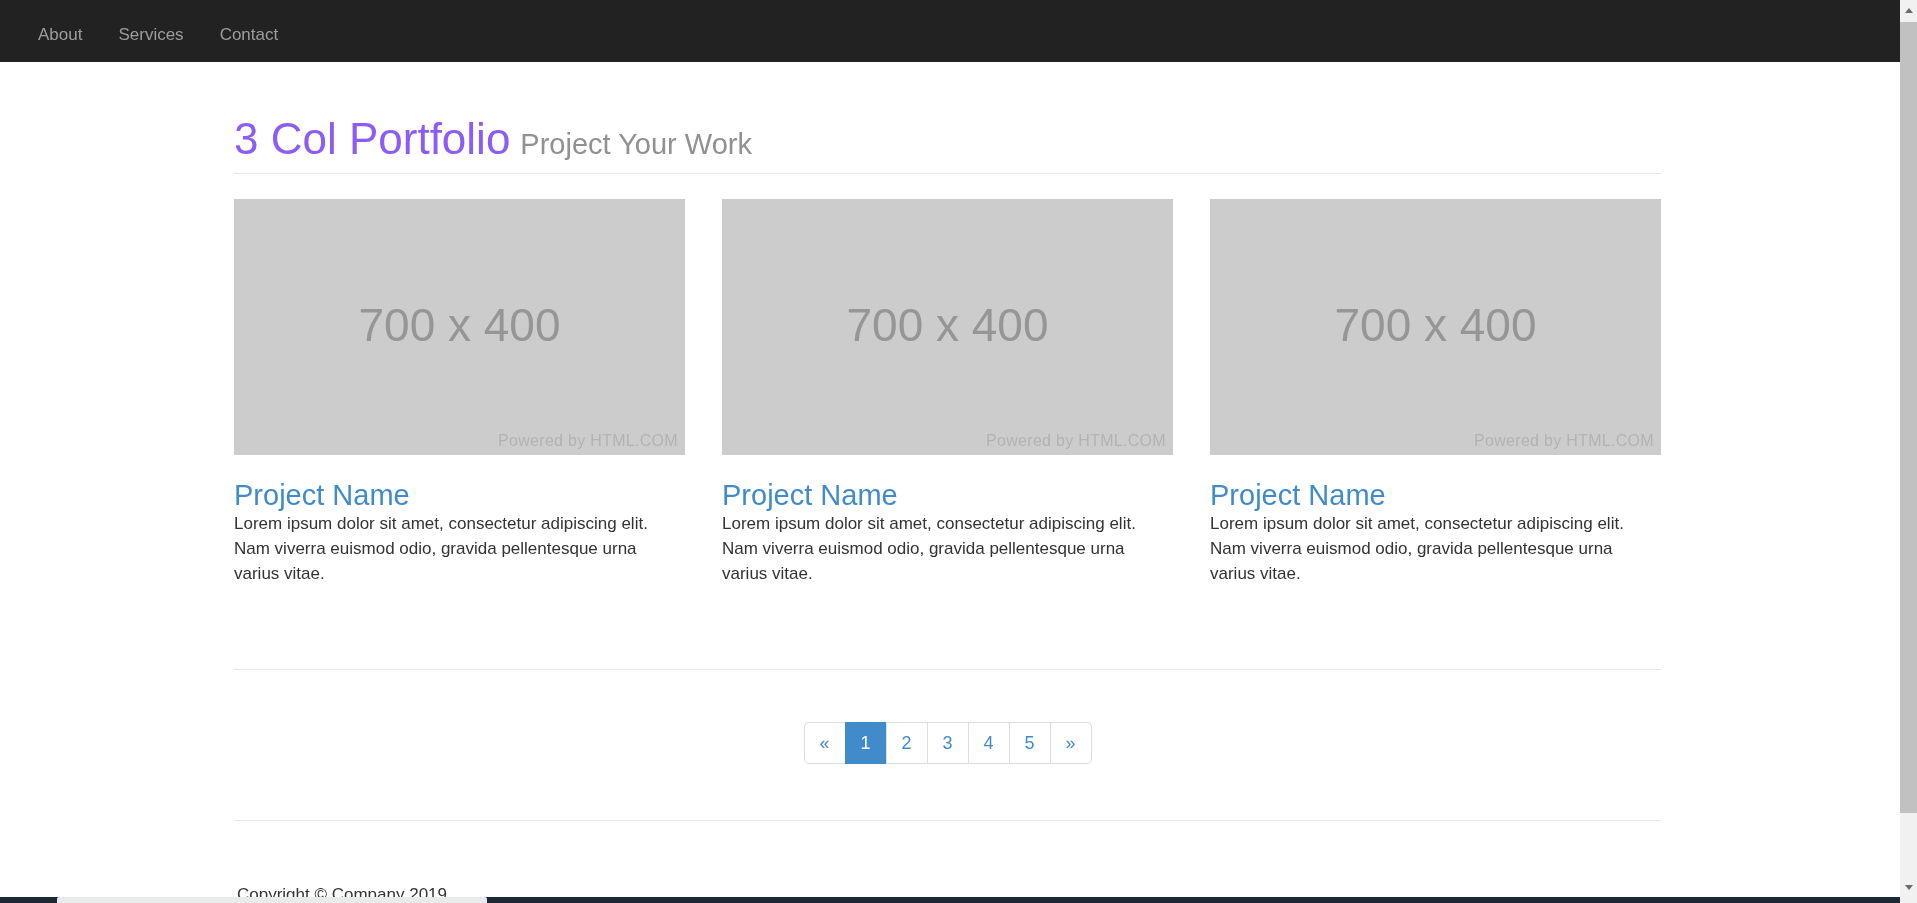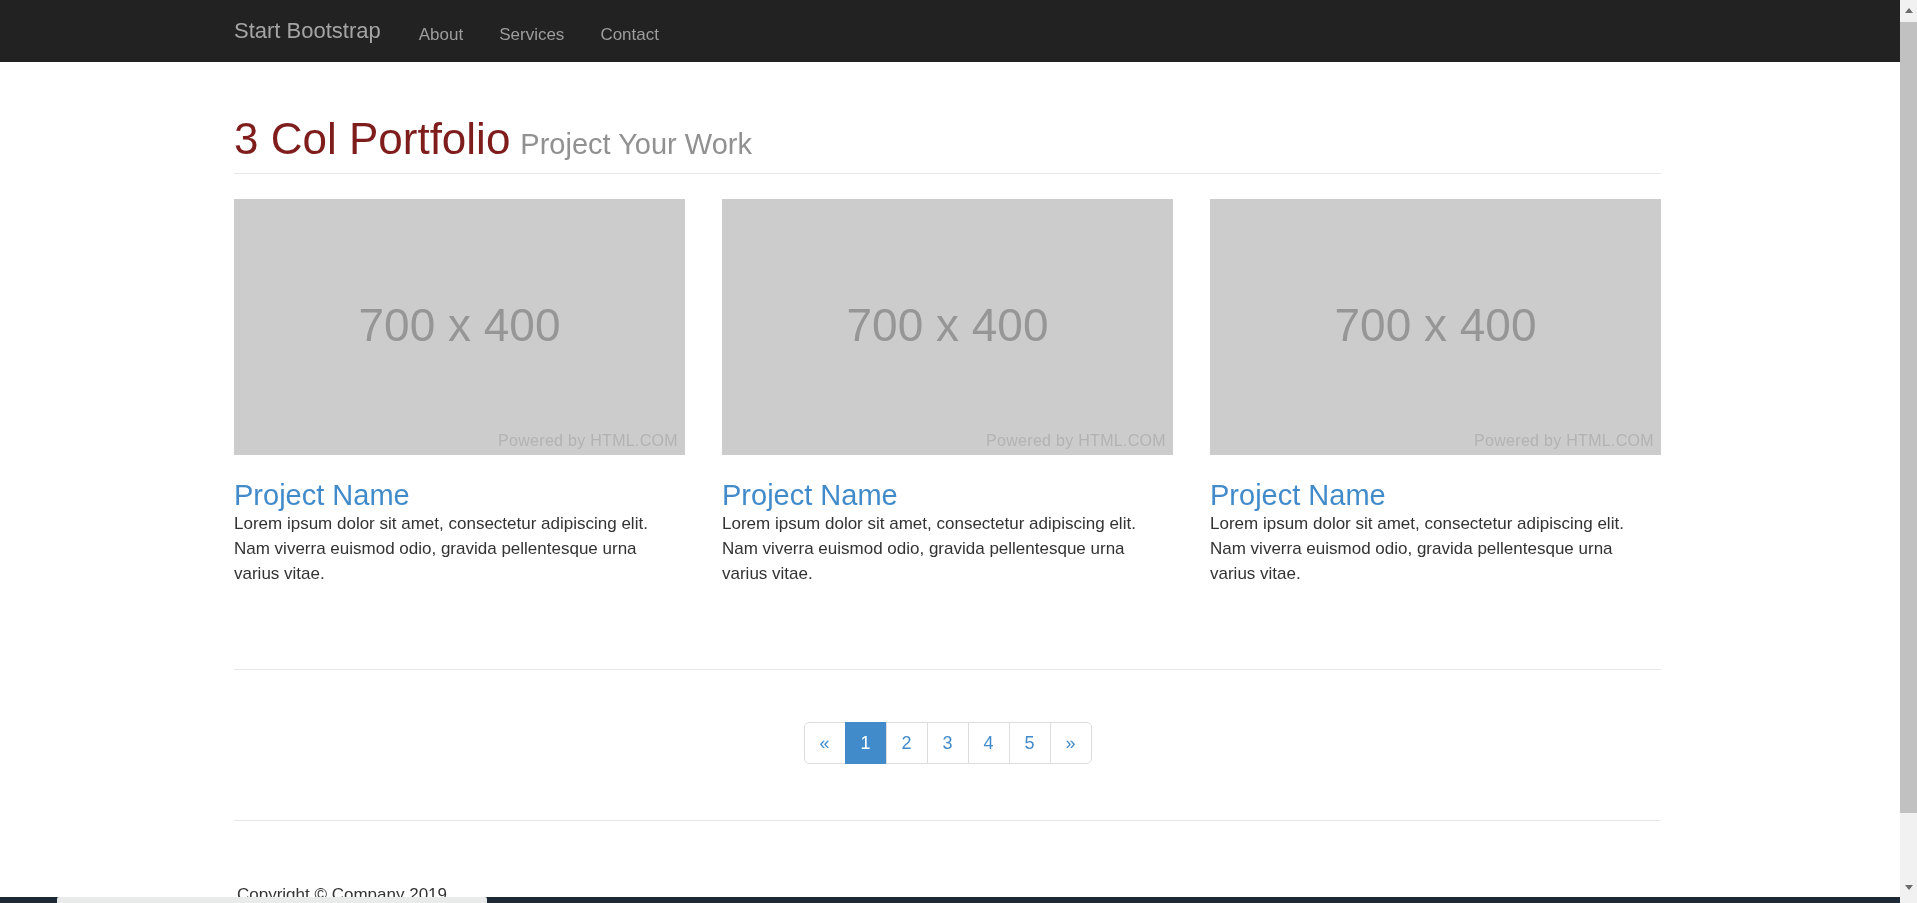--- a/index.html
+++ b/index.html
@@ -26,21 +26,21 @@
     color:#a4a4a4; white-space:nowrap;
   }
   .navbar-links{display:flex; margin-left:20px;}
   .nav-link{
     line-height:62px; padding:4px 18px; font-size:17px; color:var(--navbar-text);
   }
 
   
   .main{position:absolute; left:234px; top:0; width:1427px; height:903px;}
   .page-header{position:absolute; top:114px; left:0; white-space:nowrap;}
-  .page-title{font-size:44px; font-weight:400; color:#7f1d1d; display:inline;}
+  .page-title{font-size:44px; font-weight:400; color:#8b5cf6; display:inline;}
   .page-subtitle{font-size:29px; font-weight:400; color:#919191; margin-left:10px;}
   .rule{position:absolute; left:0; width:1427px; border:0; border-top:1px solid var(--hr-color);}
   .rule-1{top:173px;} .rule-2{top:669px;} .rule-3{top:820px;}
 
   .portfolio-row{position:absolute; top:199px; left:0; width:1427px;}
   .card{position:absolute; top:0; width:451px;}
   .card-1{left:0;} .card-2{left:488px;} .card-3{left:976px;}
   .placeholder{
     position:relative; width:451px; height:256px; background:var(--placeholder-bg);
     overflow:hidden;
@@ -93,21 +93,20 @@
     background:var(--taskbar); z-index:5;}
   .taskbar-search{position:absolute; left:57px; top:0; width:430px; height:6px;
     background:#e9eaea; border-radius:2px 2px 0 0;}
   .sb-corner{position:absolute; right:0; top:0; width:17px; height:6px;
     background:var(--sb-track);}
 </style>
 </head>
 <body>
 
 <nav class="navbar">
-  <a class="navbar-brand">Start Bootstrap</a>
   <div class="navbar-links">
     <a class="nav-link">About</a>
     <a class="nav-link">Services</a>
     <a class="nav-link">Contact</a>
   </div>
 </nav>
 
 <main class="main">
 
   <header class="page-header">

